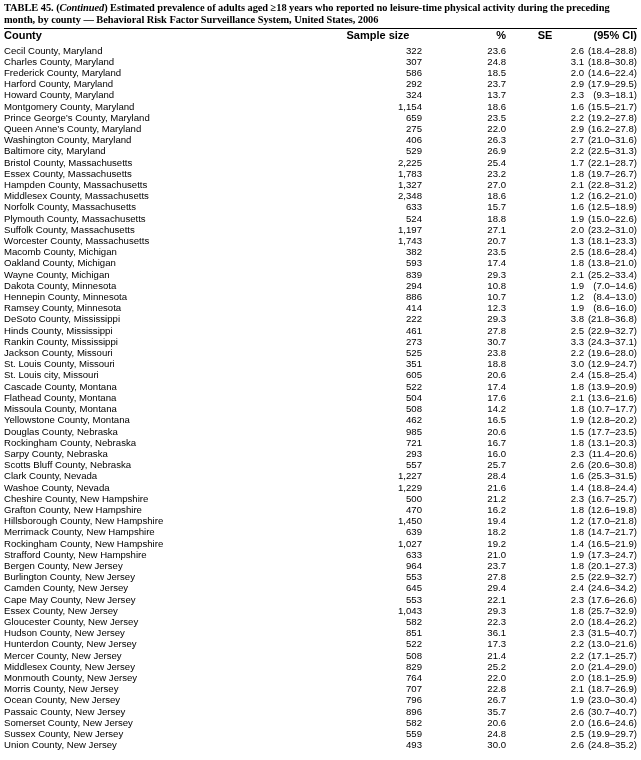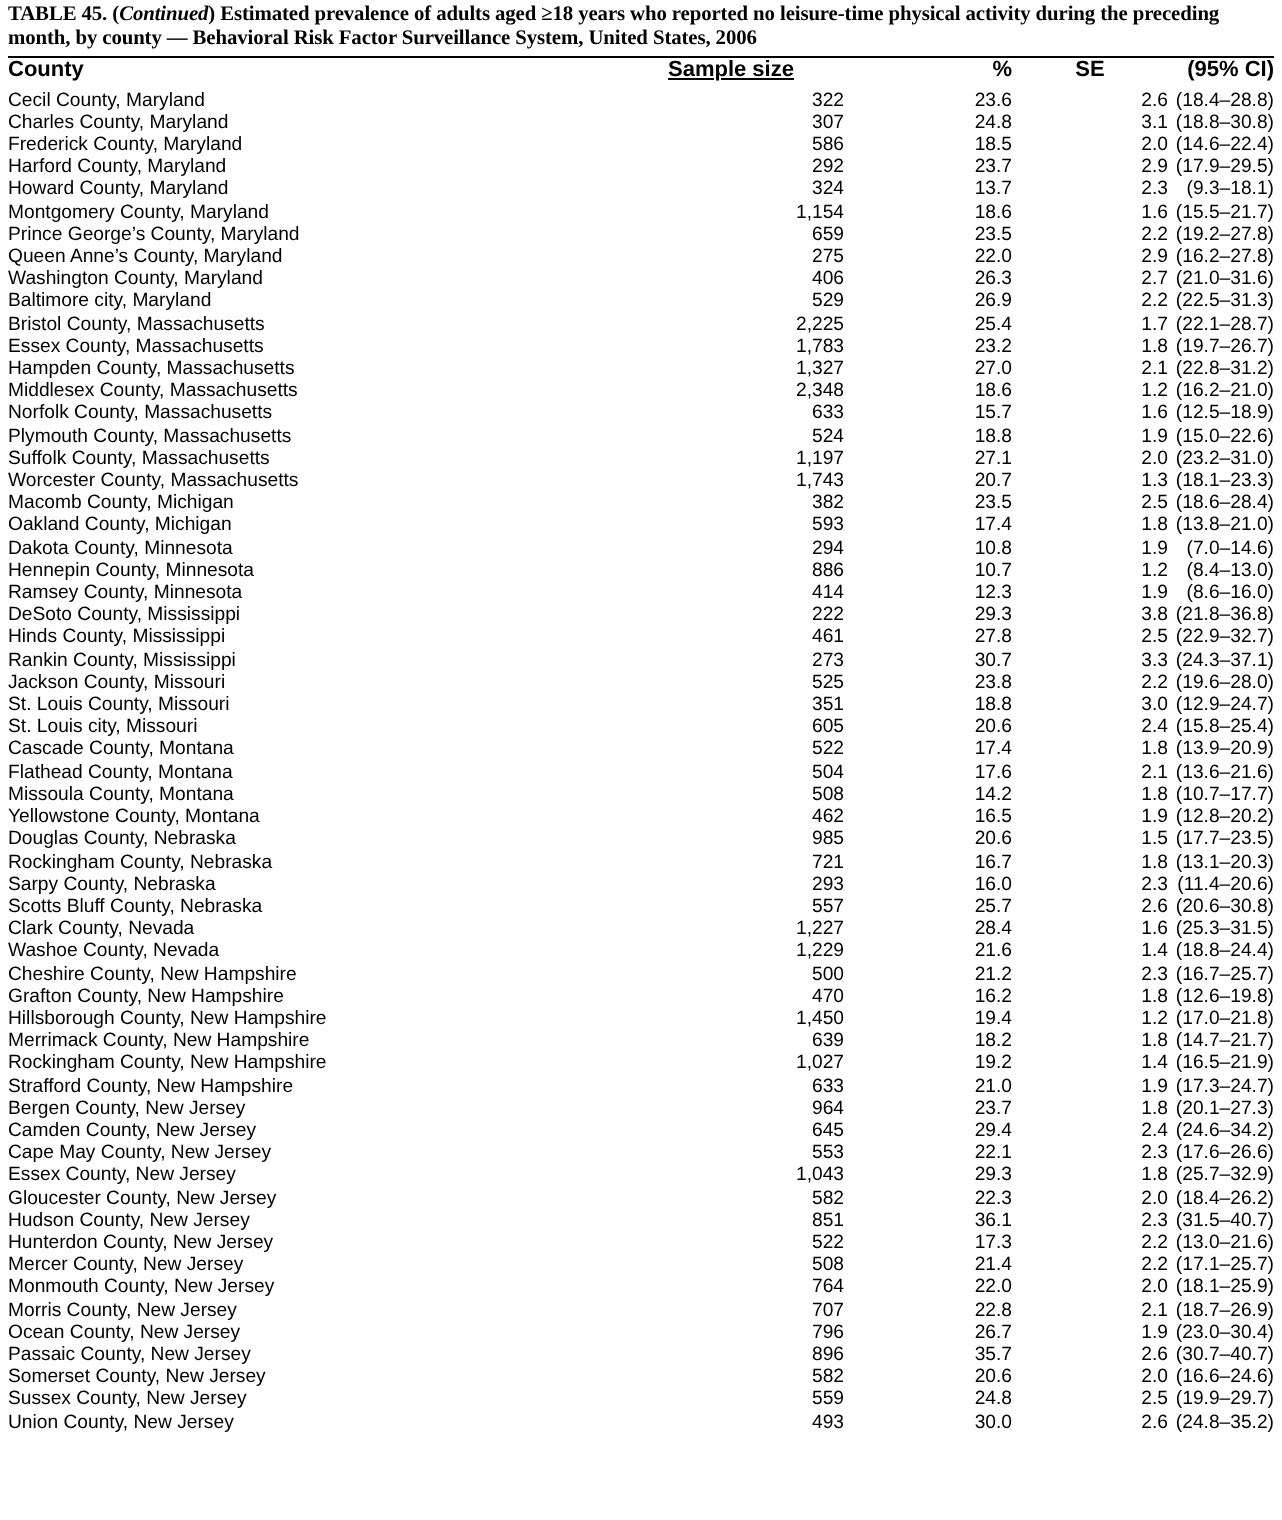--- a/index.html
+++ b/index.html
@@ -62,21 +62,21 @@
   table.brfss col.c-ci      { width: 53px;  }
 
   table.brfss thead th {
     font-size: 11px;
     font-weight: bold;
     padding: 1px 0 2px 0;
     line-height: 11px;
     white-space: nowrap;
   }
   th.h-county { text-align: left;  padding-left: 1px; }
-  th.h-n      { text-align: left; padding-right: 6px; text-decoration: underline; }
+  th.h-n      { text-align: center; padding-right: 6px; }
   th.h-pct    { text-align: right; padding-right: 21px; }
   th.h-se     { text-align: center; padding-right: 20px; }
   th.h-ci     { text-align: right; padding-right: 5px; }
 
   table.brfss tbody td {
     padding: 0;
     height: 11.2px;
     line-height: 11.2px;
     white-space: nowrap;
     vertical-align: baseline;
@@ -252,20 +252,27 @@
           <td class="num-ci">(18.6–28.4)</td>
         </tr>
         <tr>
           <td class="county">Oakland County, Michigan</td>
           <td class="num-n">593</td>
           <td class="num-p">17.4</td>
           <td class="num-se">1.8</td>
           <td class="num-ci">(13.8–21.0)</td>
         </tr>
         <tr>
+          <td class="county">Wayne County, Michigan</td>
+          <td class="num-n">839</td>
+          <td class="num-p">29.3</td>
+          <td class="num-se">2.1</td>
+          <td class="num-ci">(25.2–33.4)</td>
+        </tr>
+        <tr>
           <td class="county">Dakota County, Minnesota</td>
           <td class="num-n">294</td>
           <td class="num-p">10.8</td>
           <td class="num-se">1.9</td>
           <td class="num-ci">(7.0–14.6)</td>
         </tr>
         <tr>
           <td class="county">Hennepin County, Minnesota</td>
           <td class="num-n">886</td>
           <td class="num-p">10.7</td>
@@ -434,20 +441,27 @@
           <td class="num-ci">(17.3–24.7)</td>
         </tr>
         <tr>
           <td class="county">Bergen County, New Jersey</td>
           <td class="num-n">964</td>
           <td class="num-p">23.7</td>
           <td class="num-se">1.8</td>
           <td class="num-ci">(20.1–27.3)</td>
         </tr>
         <tr>
+          <td class="county">Burlington County, New Jersey</td>
+          <td class="num-n">553</td>
+          <td class="num-p">27.8</td>
+          <td class="num-se">2.5</td>
+          <td class="num-ci">(22.9–32.7)</td>
+        </tr>
+        <tr>
           <td class="county">Camden County, New Jersey</td>
           <td class="num-n">645</td>
           <td class="num-p">29.4</td>
           <td class="num-se">2.4</td>
           <td class="num-ci">(24.6–34.2)</td>
         </tr>
         <tr>
           <td class="county">Cape May County, New Jersey</td>
           <td class="num-n">553</td>
           <td class="num-p">22.1</td>
@@ -483,20 +497,27 @@
           <td class="num-ci">(13.0–21.6)</td>
         </tr>
         <tr>
           <td class="county">Mercer County, New Jersey</td>
           <td class="num-n">508</td>
           <td class="num-p">21.4</td>
           <td class="num-se">2.2</td>
           <td class="num-ci">(17.1–25.7)</td>
         </tr>
         <tr>
+          <td class="county">Middlesex County, New Jersey</td>
+          <td class="num-n">829</td>
+          <td class="num-p">25.2</td>
+          <td class="num-se">2.0</td>
+          <td class="num-ci">(21.4–29.0)</td>
+        </tr>
+        <tr>
           <td class="county">Monmouth County, New Jersey</td>
           <td class="num-n">764</td>
           <td class="num-p">22.0</td>
           <td class="num-se">2.0</td>
           <td class="num-ci">(18.1–25.9)</td>
         </tr>
         <tr>
           <td class="county">Morris County, New Jersey</td>
           <td class="num-n">707</td>
           <td class="num-p">22.8</td>

